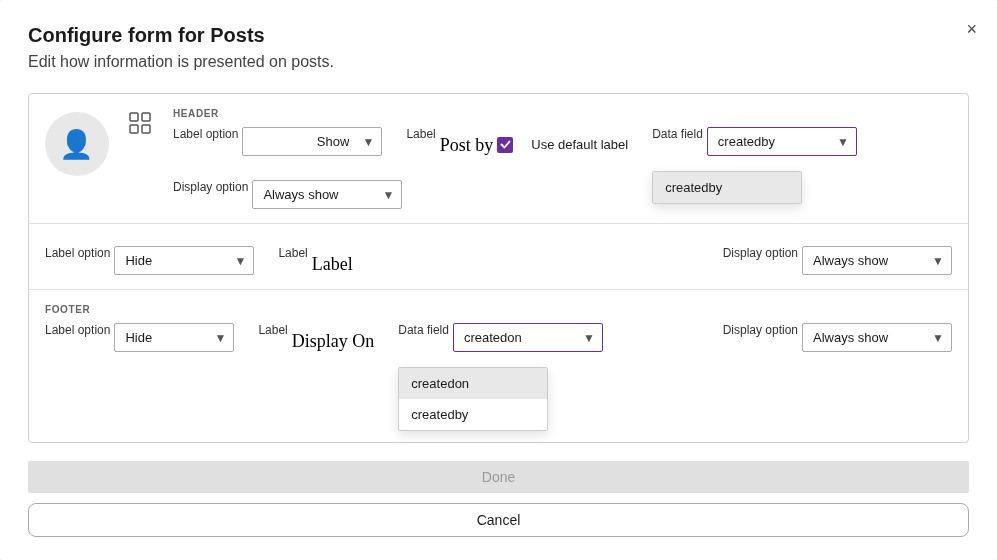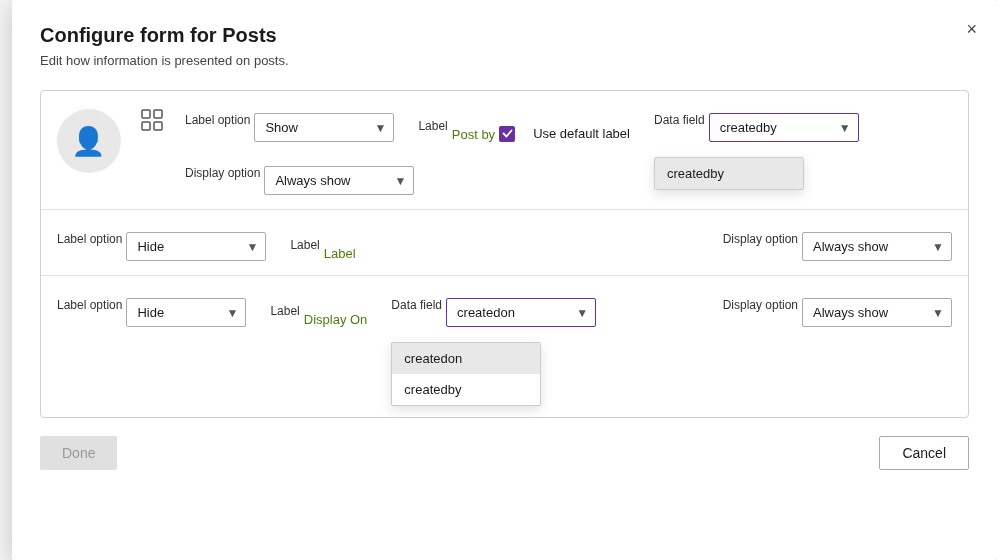--- a/index.html
+++ b/index.html
@@ -13,30 +13,29 @@
       min-height: 100vh;
     }
     .dialog {
       background: #fff;
       width: 997px;
       min-height: 560px;
       border-radius: 2px;
       box-shadow: 0 4px 24px rgba(0,0,0,0.18);
       padding: 24px 28px 20px 28px;
       position: relative;
-      margin-left: 12px;
     }
     .dialog-title {
       font-size: 20px;
       font-weight: 600;
       color: #1b1b1b;
       margin-bottom: 6px;
     }
     .dialog-subtitle {
-      font-size: 13px;
+      font-size: 16px;
       color: #444;
       margin-bottom: 22px;
     }
     .close-btn {
       position: absolute;
       top: 20px;
       right: 20px;
       background: none;
       border: none;
       font-size: 18px;
@@ -119,23 +118,24 @@
     .select-arrow {
       position: absolute;
       right: 8px;
       top: 50%;
       transform: translateY(-50%);
       pointer-events: none;
       font-size: 12px;
       color: #555;
     }
     .label-static {
-      font-size: 13px;
-      color: #4d7c0f;
+      font-size: 18px;
+      color: #000000;
       padding-top: 8px;
+      font-family: Liberation Serif, serif;
     }
     .checkbox-row {
       display: flex;
       align-items: center;
       gap: 18px;
       margin-top: 6px;
     }
     .checkbox-custom {
       width: 16px;
       height: 16px;
@@ -174,36 +174,38 @@
     .section-inner {
       display: flex;
       align-items: flex-end;
       gap: 24px;
     }
 
     
     .dialog-footer {
       display: flex;
       justify-content: space-between;
+      gap: 10px;
       margin-top: 18px;
+      flex-direction: column;
     }
     .btn-done {
       background: #e0e0e0;
       color: #999;
       border: none;
       border-radius: 2px;
       padding: 8px 22px;
       font-size: 14px;
       cursor: not-allowed;
     }
     .btn-cancel {
       background: #fff;
       color: #1b1b1b;
       border: 1px solid #aaa;
-      border-radius: 2px;
+      border-radius: 8px;
       padding: 8px 22px;
       font-size: 14px;
       cursor: pointer;
     }
 
     
     .outer-card {
       border: 1px solid #d0d0d0;
       border-radius: 4px;
       overflow: visible;
@@ -264,26 +266,27 @@
         <div class="grid-icon">
           <svg width="22" height="22" viewBox="0 0 22 22" fill="none">
             <rect x="1" y="1" width="8" height="8" rx="1" stroke="#555" stroke-width="1.5"></rect>
             <rect x="13" y="1" width="8" height="8" rx="1" stroke="#555" stroke-width="1.5"></rect>
             <rect x="1" y="13" width="8" height="8" rx="1" stroke="#555" stroke-width="1.5"></rect>
             <rect x="13" y="13" width="8" height="8" rx="1" stroke="#555" stroke-width="1.5"></rect>
           </svg>
         </div>
 
         <div class="fields-area">
+          <div class="section-tag">HEADER</div>
           <div class="fields-row" style="margin-top:8px;">
 
             <div class="field-group">
               <span class="field-label">Label option</span>
               <div class="select-wrapper">
-                <select style="width:140px;">
+                <select style="width:140px;text-align:right;">
                   <option>Show</option>
                   <option>Hide</option>
                 </select>
                 <span class="select-arrow">▼</span>
               </div>
             </div>
 
             <div class="field-group">
               <span class="field-label">Label</span>
               <div class="label-static">Post by</div>
@@ -354,20 +357,21 @@
               <option>Always show</option>
               <option>Hide</option>
             </select>
             <span class="select-arrow">▼</span>
           </div>
         </div>
       </div>
     </div>
 
     <div class="section" style="padding-bottom: 90px;">
+      <div class="section-tag">FOOTER</div>
       <div class="section-inner footer-section-inner" style="margin-top:8px; position:relative;">
 
         <div class="field-group">
           <span class="field-label">Label option</span>
           <div class="select-wrapper">
             <select style="width:120px;">
               <option>Show</option>
               <option selected="">Hide</option>
             </select>
             <span class="select-arrow">▼</span>

